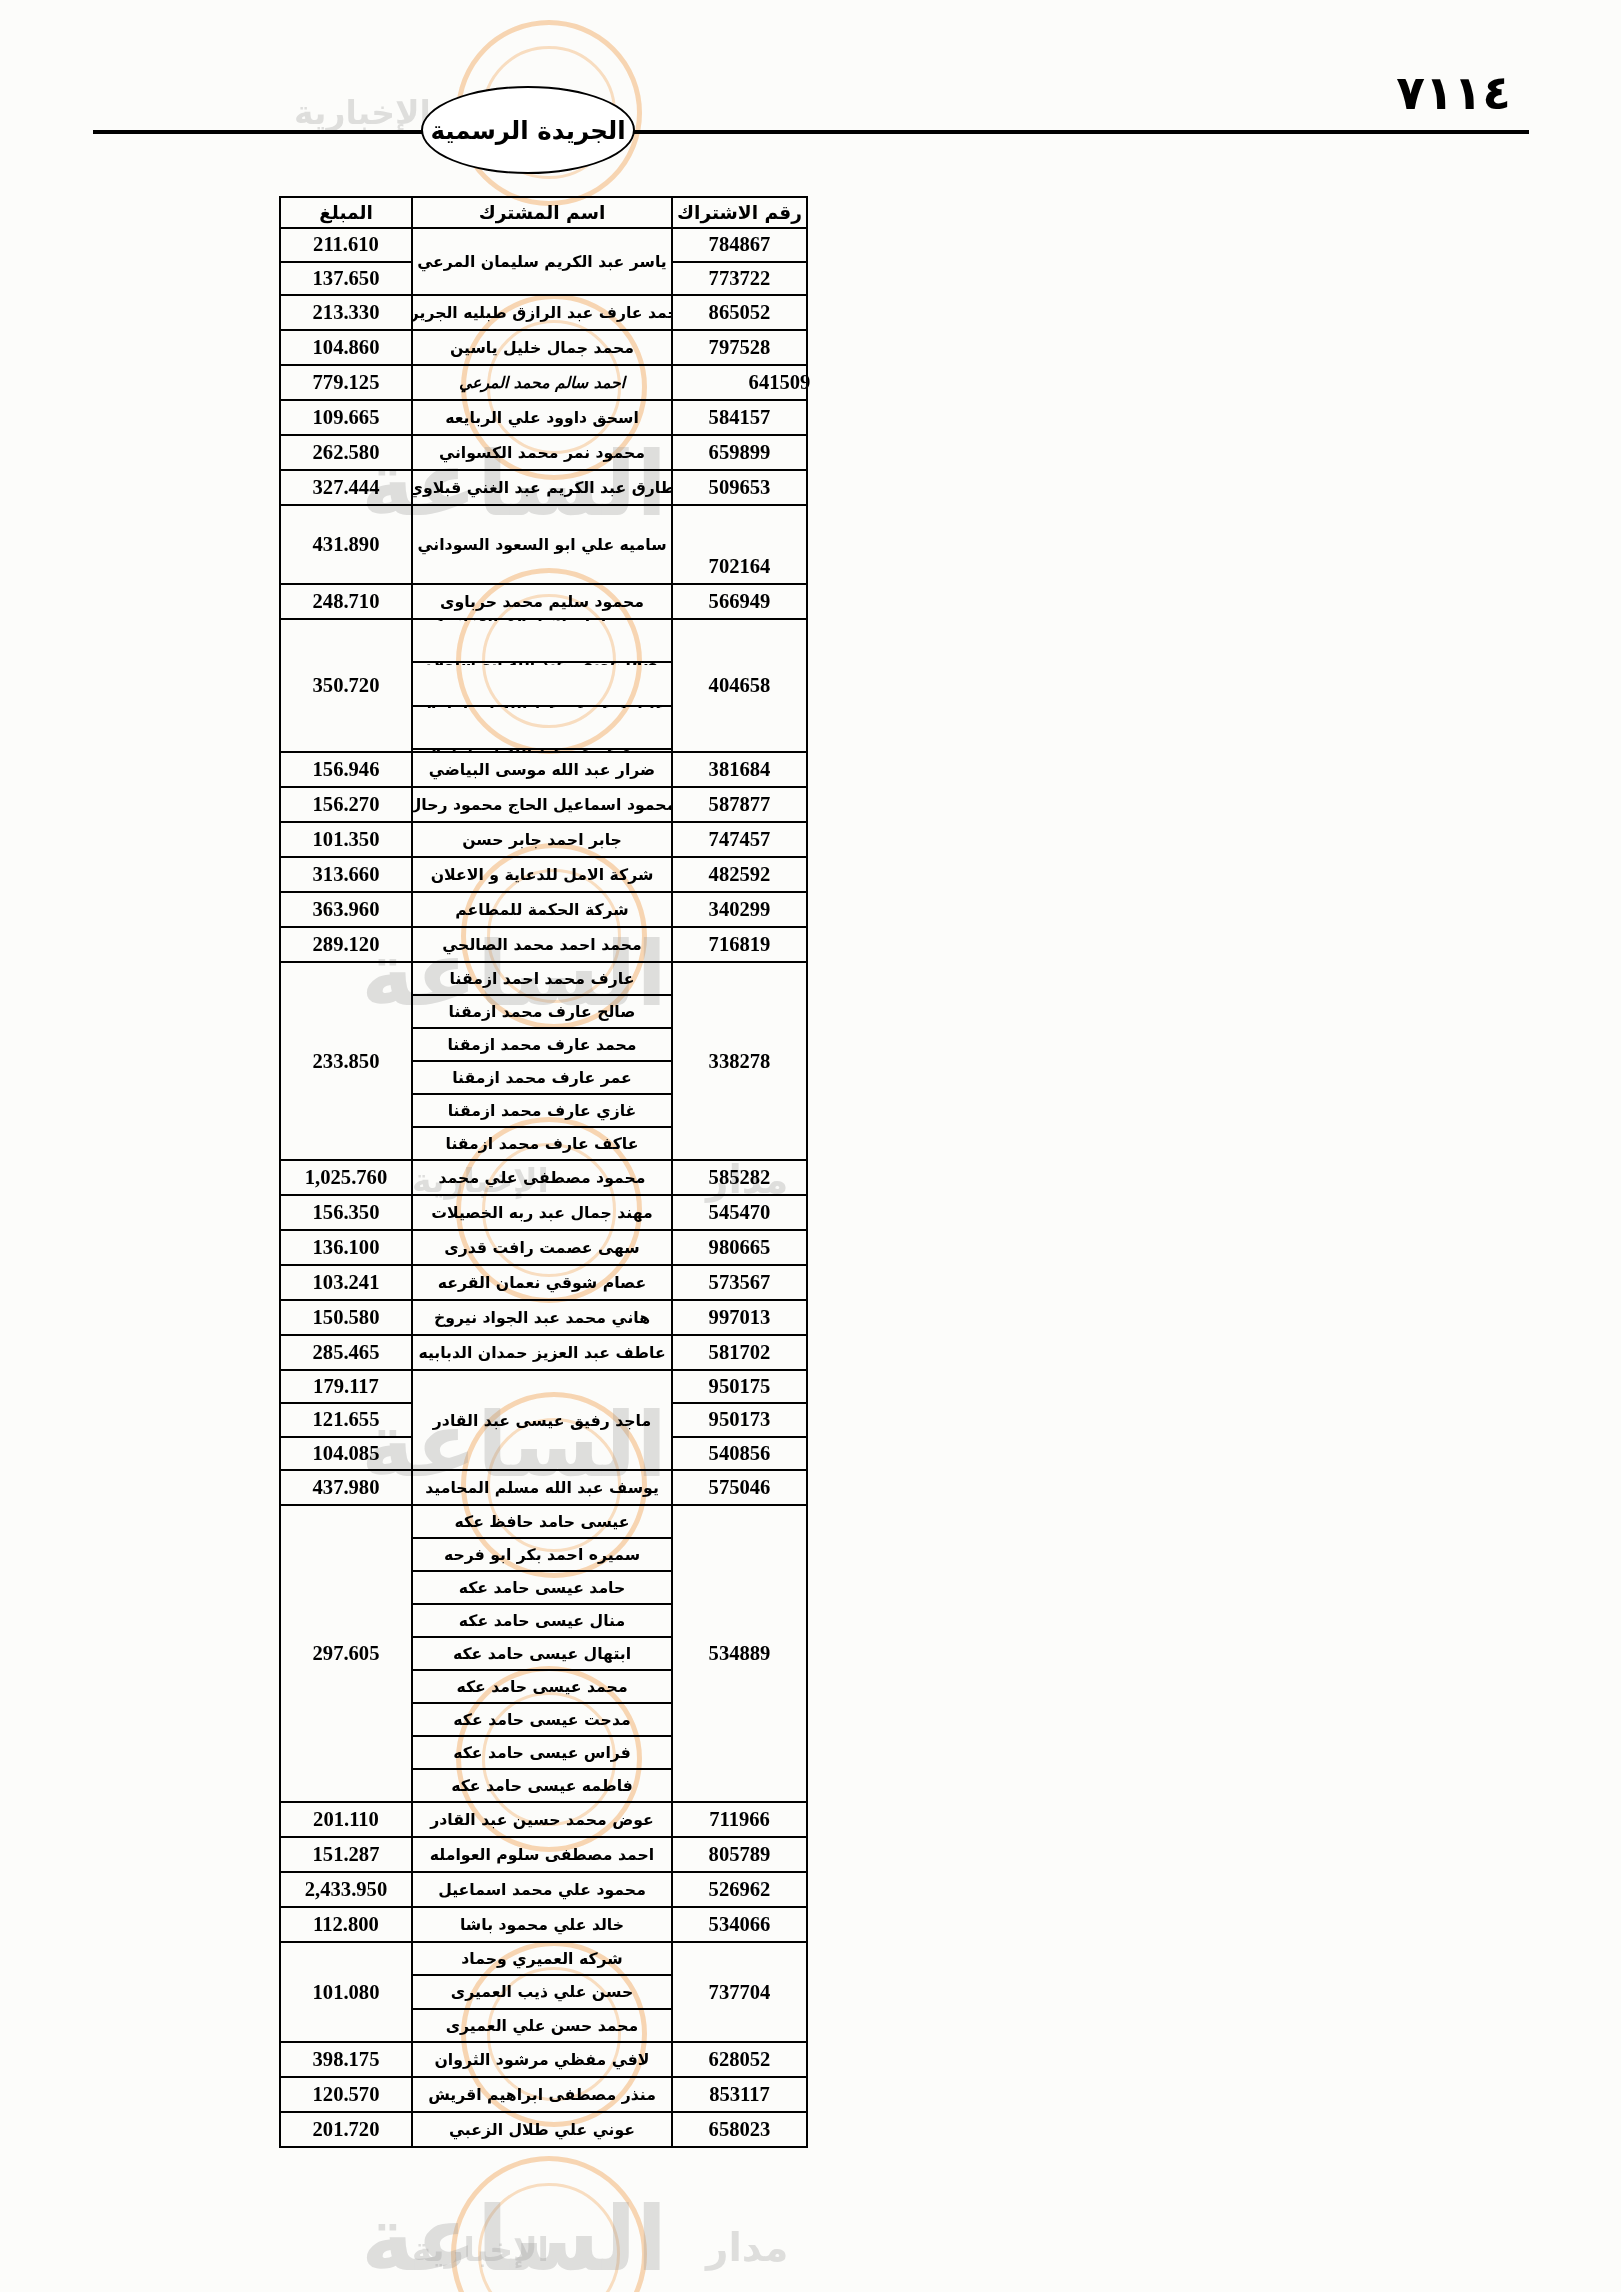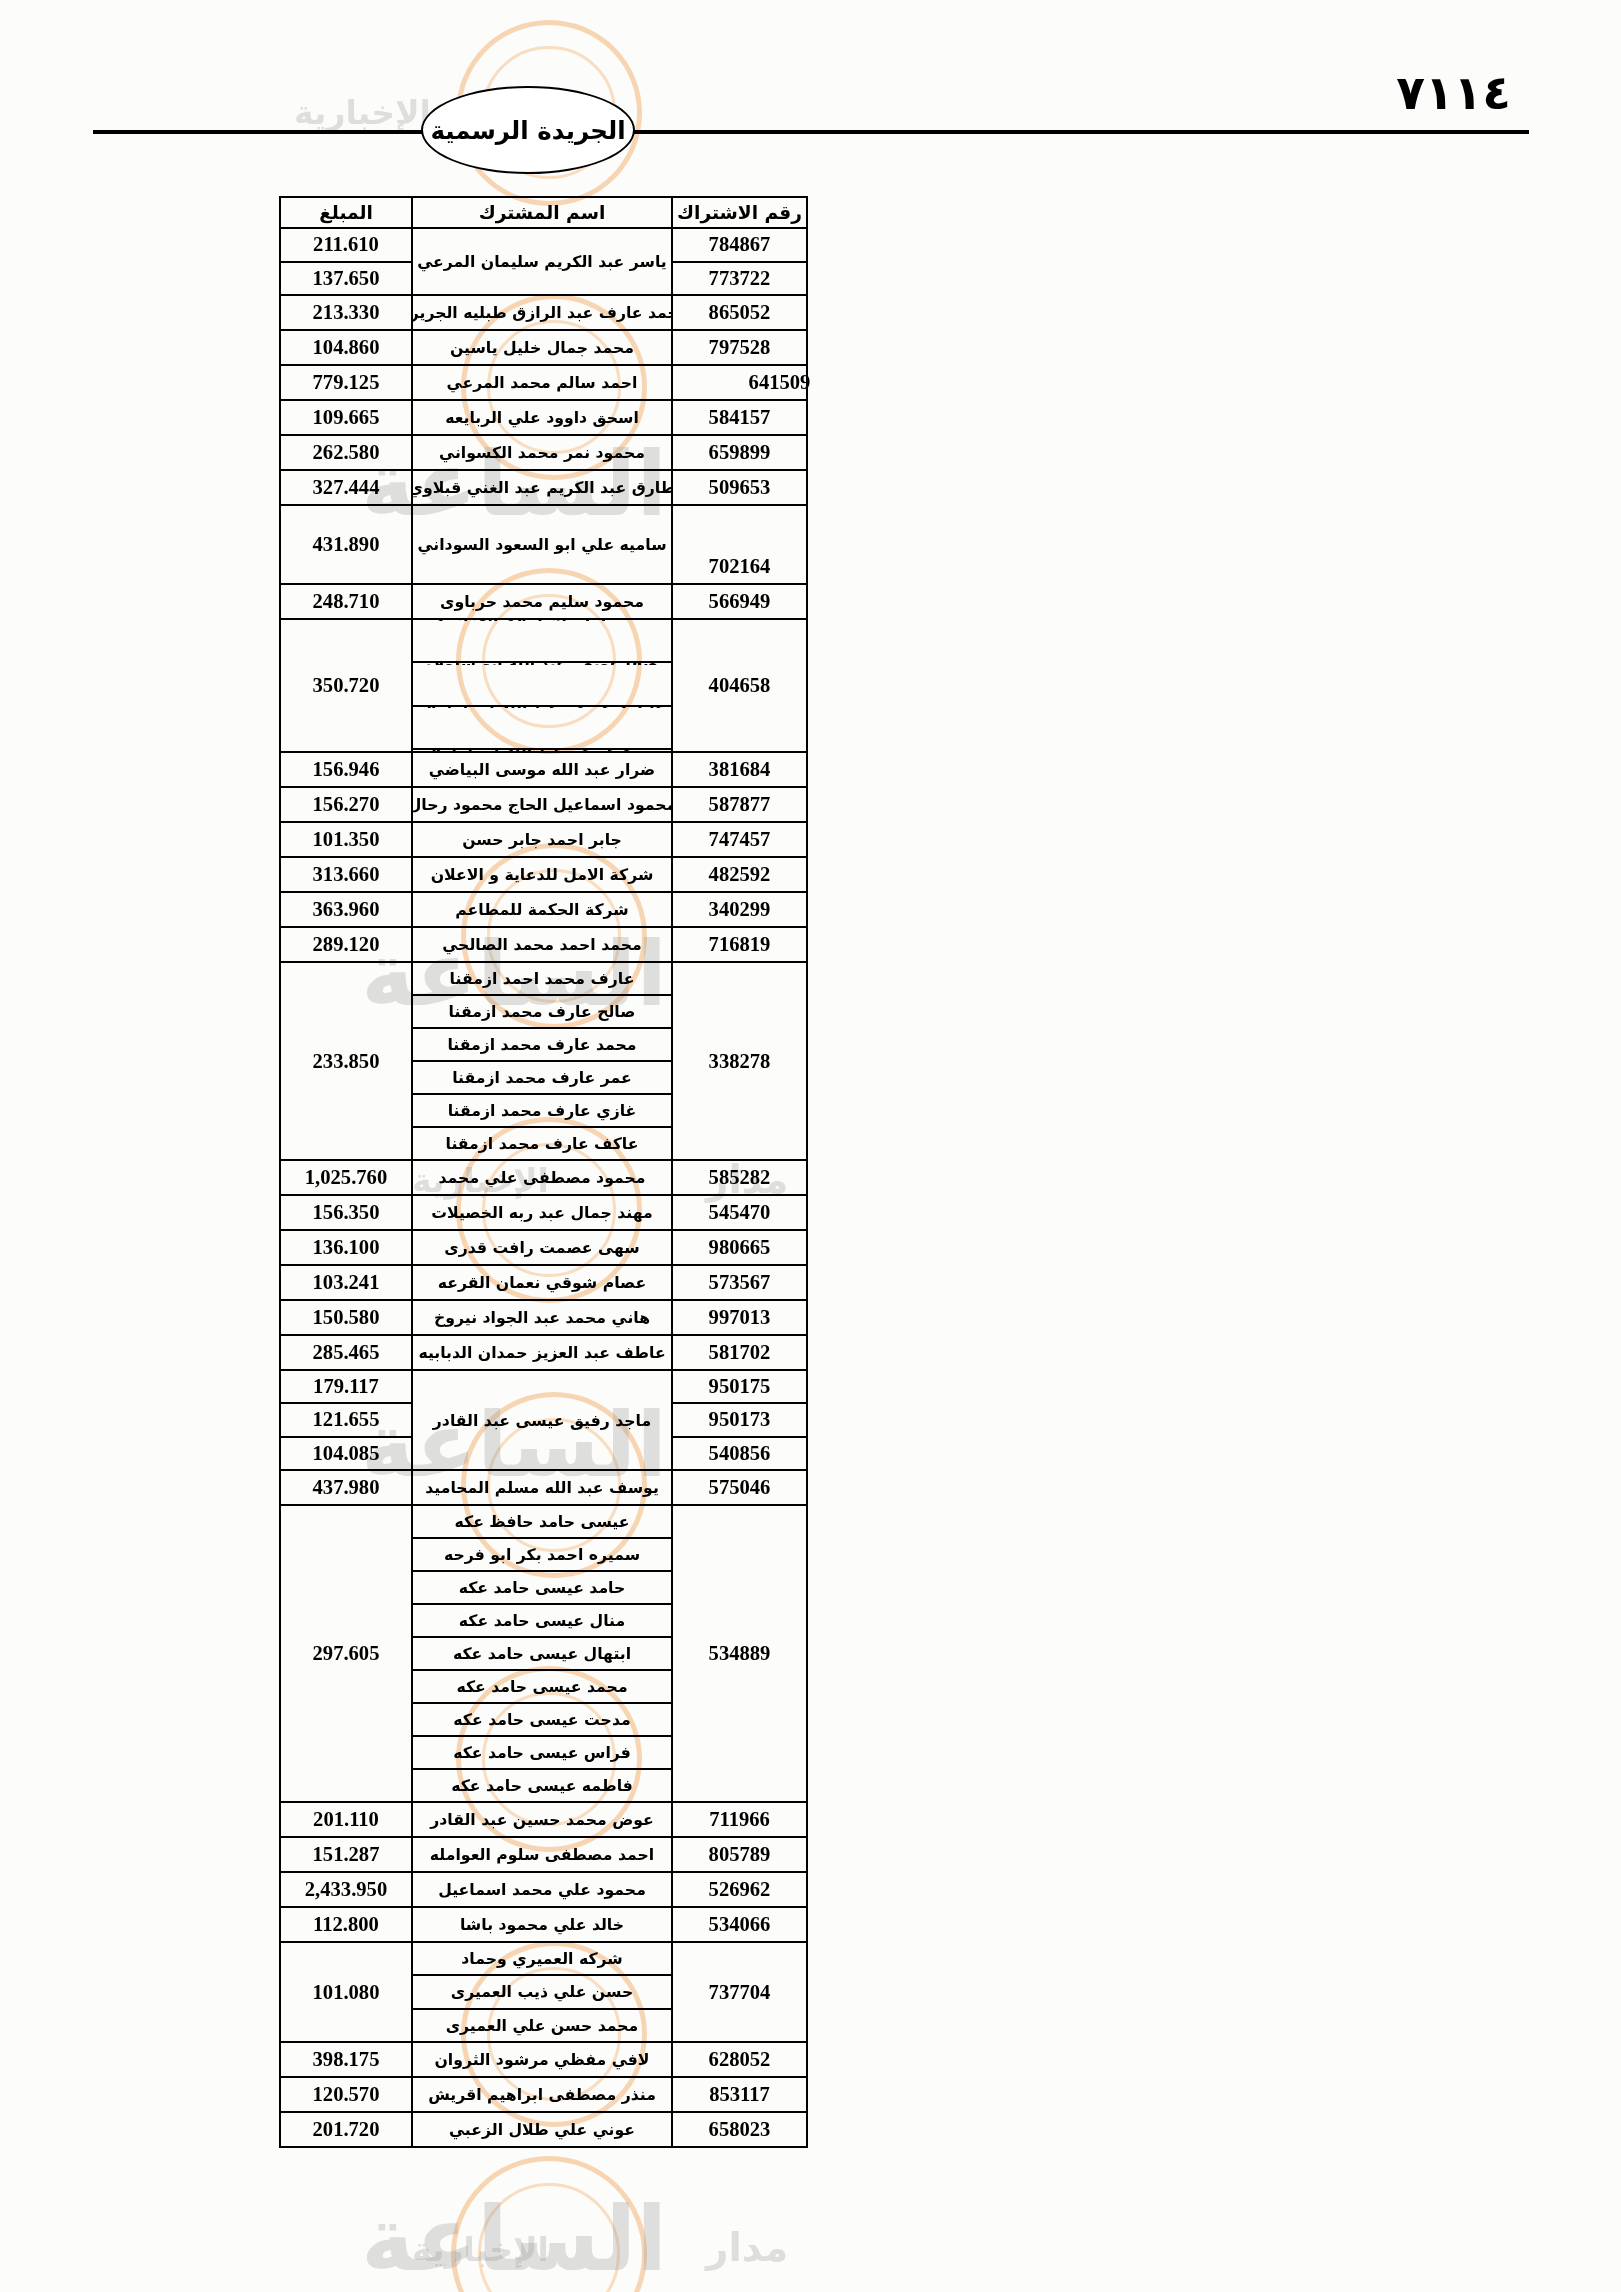--- a/index.html
+++ b/index.html
@@ -196,21 +196,21 @@
             </div>
           </td>
         </tr>
         <tr>
           <td class="num">
             <div class="stack" style="height: 33px;">
               <div class="stack-item">779.125</div>
             </div>
           </td>
           <td class="ar">
-            <div class="stack" style="height: 33px;">
+            <div class="stack" style="height: 33px; font-style: italic;">
               <div class="stack-item">احمد سالم محمد المرعي</div>
             </div>
           </td>
           <td class="num">
             <div class="stack" style="height: 33px; margin-left: 40px;">
               <div class="stack-item">641509</div>
             </div>
           </td>
         </tr>
         <tr>

